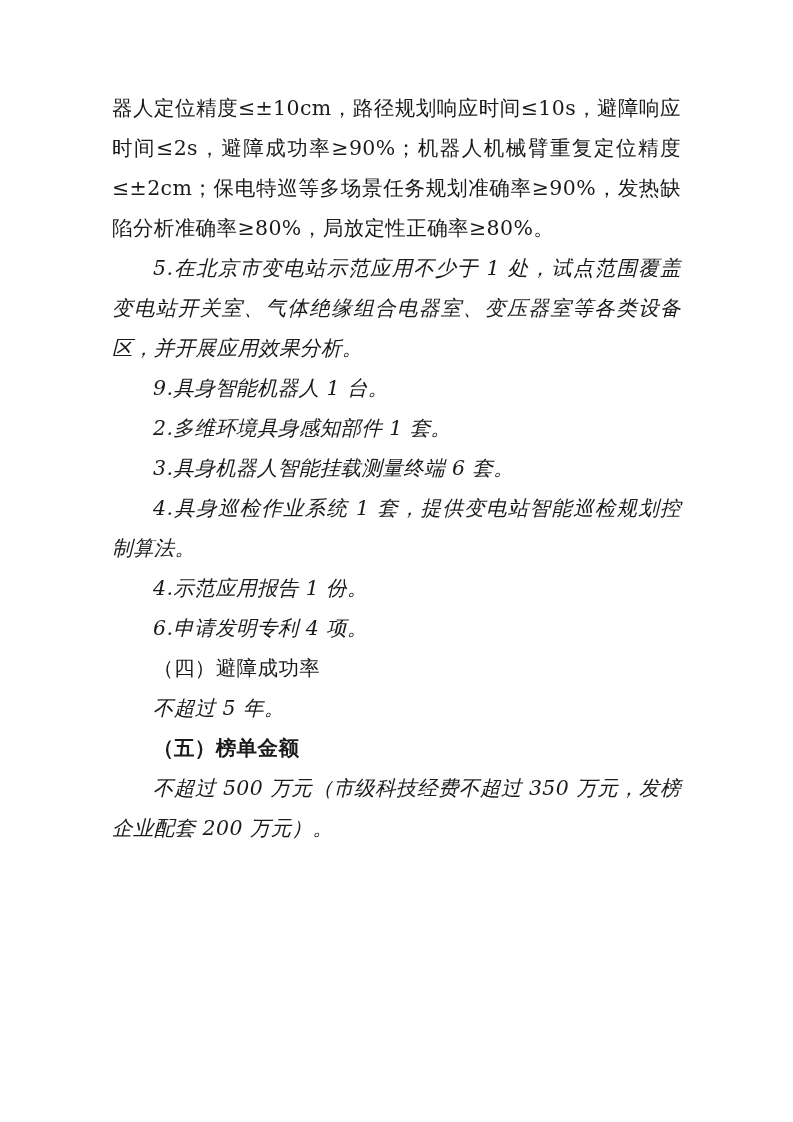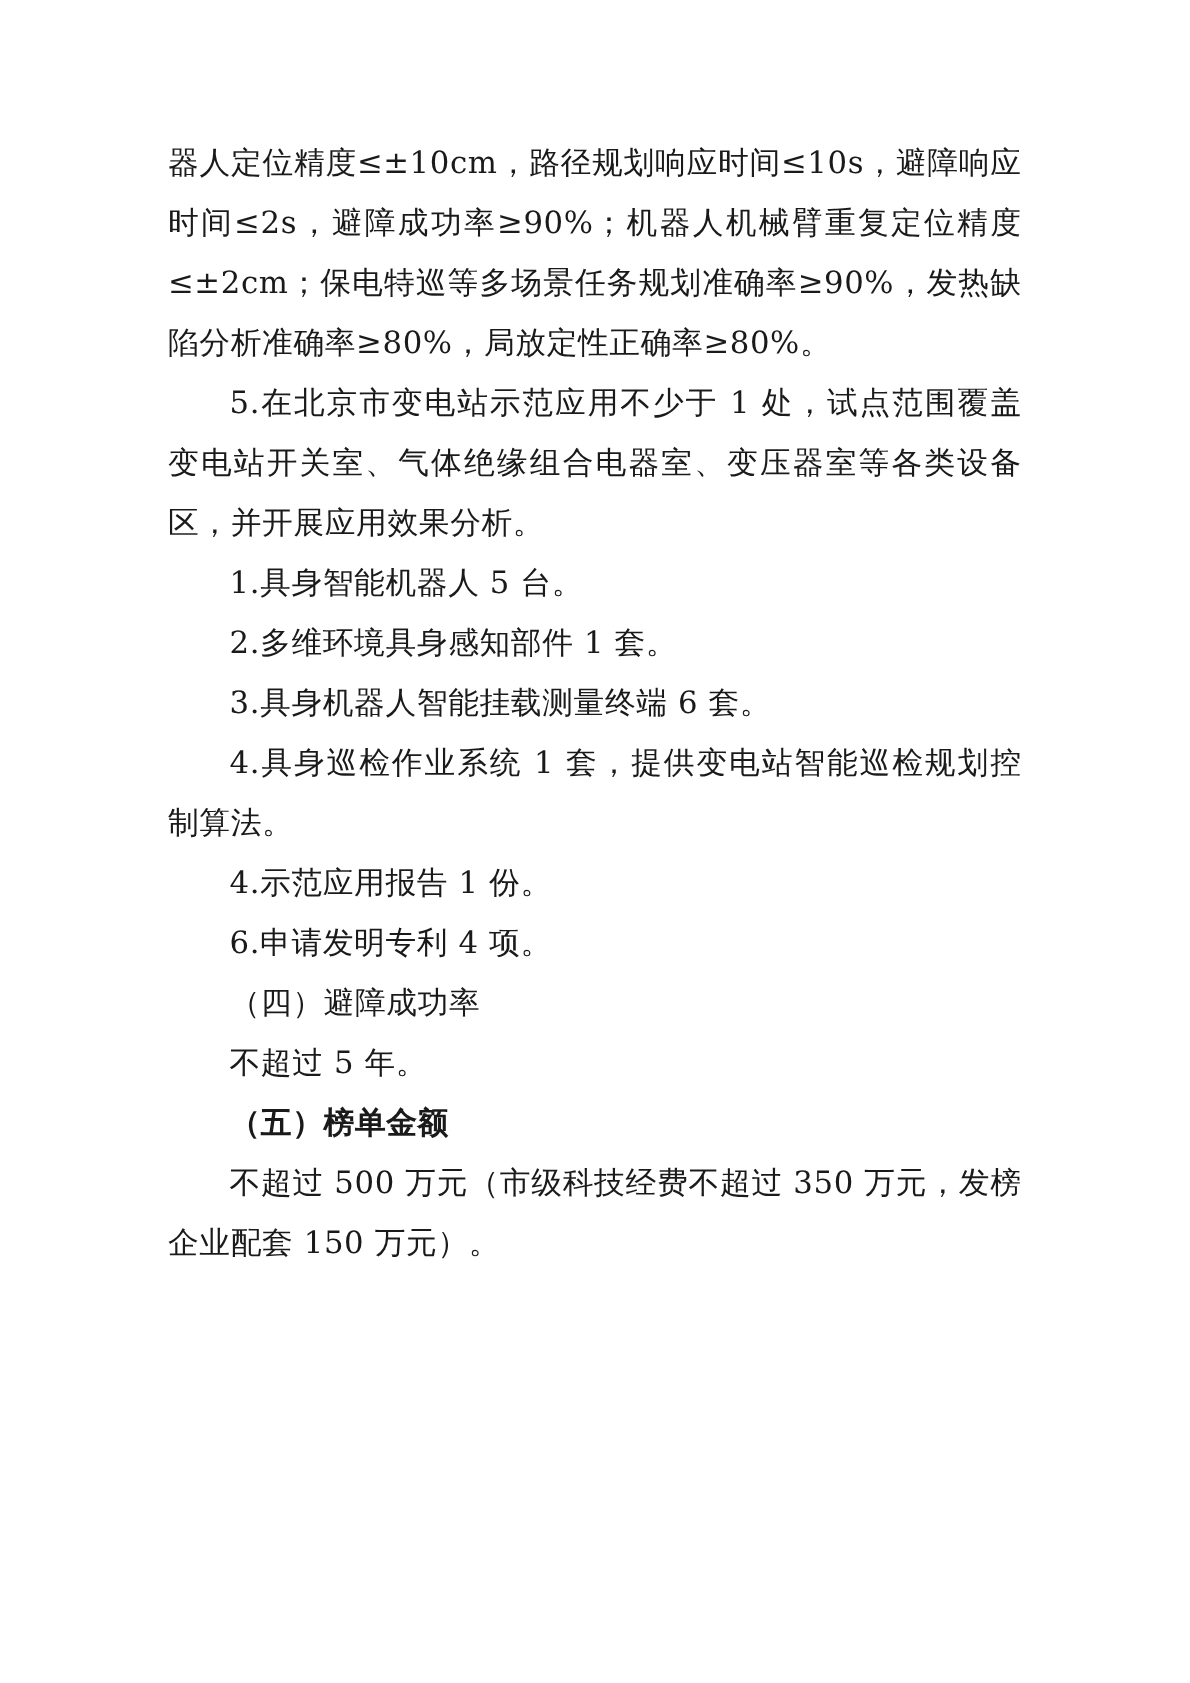--- a/index.html
+++ b/index.html
@@ -27,40 +27,41 @@
     text-align: justify;
     text-justify: inter-ideograph;
     letter-spacing: 0.4px;
   }
   .para {
     margin: 0;
     text-indent: 0;
   }
   .para.indent {
     text-indent: 41px;
+    font-style: italic;
   }
   .para.sub-head {
     font-weight: bold;
     text-indent: 41px;
   }
   .para.sub-head-plain {
     text-indent: 41px;
   }
 </style>
 </head>
 <body>
 
 <div class="page">
   <div class="doc-body">
     <p class="para">器人定位精度≤±10cm，路径规划响应时间≤10s，避障响应时间≤2s，避障成功率≥90%；机器人机械臂重复定位精度≤±2cm；保电特巡等多场景任务规划准确率≥90%，发热缺陷分析准确率≥80%，局放定性正确率≥80%。</p>
     <p class="para indent">5.在北京市变电站示范应用不少于 1 处，试点范围覆盖变电站开关室、气体绝缘组合电器室、变压器室等各类设备区，并开展应用效果分析。</p>
-    <p class="para indent">1.具身智能机器人 5 台。</p>
+    <p class="para indent">9.具身智能机器人 1 台。</p>
     <p class="para indent">2.多维环境具身感知部件 1 套。</p>
     <p class="para indent">3.具身机器人智能挂载测量终端 6 套。</p>
     <p class="para indent">4.具身巡检作业系统 1 套，提供变电站智能巡检规划控制算法。</p>
     <p class="para indent">4.示范应用报告 1 份。</p>
     <p class="para indent">6.申请发明专利 4 项。</p>
     <p class="para sub-head-plain">（四）避障成功率</p>
     <p class="para indent">不超过 5 年。</p>
     <p class="para sub-head">（五）榜单金额</p>
-    <p class="para indent">不超过 500 万元（市级科技经费不超过 350 万元，发榜企业配套 150 万元）。</p>
+    <p class="para indent">不超过 500 万元（市级科技经费不超过 350 万元，发榜企业配套 200 万元）。</p>
   </div>
 </div>
 
 </body></html>

